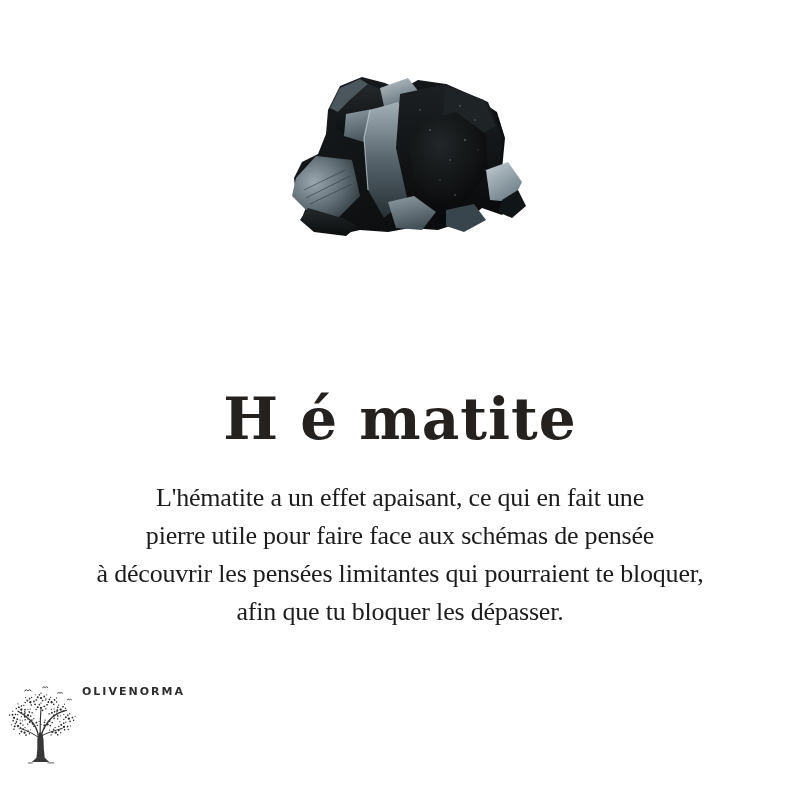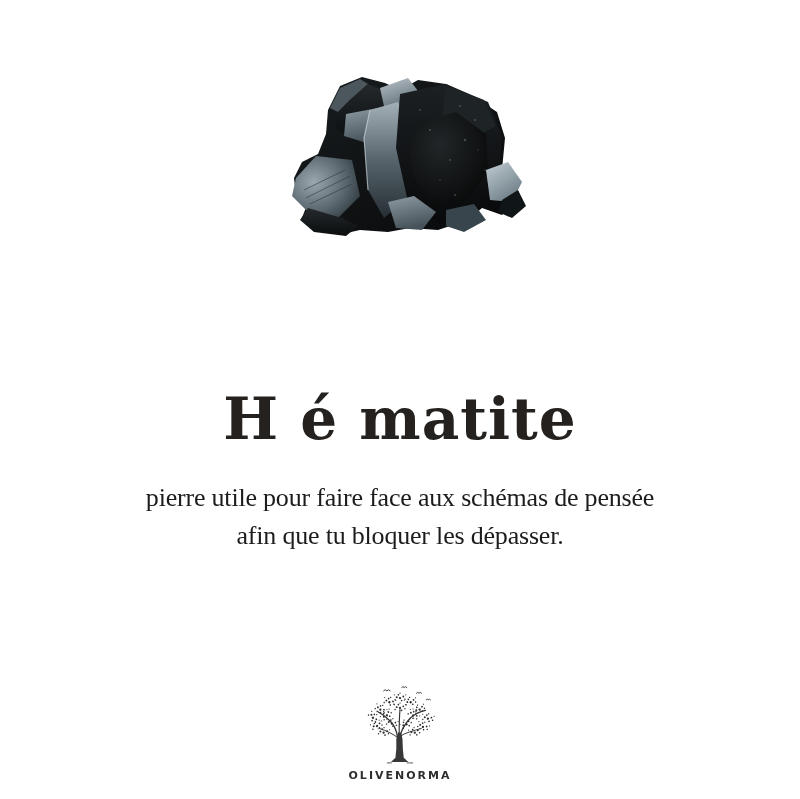--- a/index.html
+++ b/index.html
@@ -40,21 +40,21 @@
     position:absolute;top:479px;left:0;width:100%;
     text-align:center;
     font-family:"Liberation Serif", serif;
     font-size:26px;
     line-height:38px;
     letter-spacing:-0.2px;
     color:#1c1c1c;
   }
   .logo{
     position:absolute;top:684px;left:0;width:100%;
-    display:flex;flex-direction:column;align-items:center;
+    display:flex;flex-direction:row;align-items:flex-start;
   }
   .logo svg{display:block;}
   .brand-name{
     margin-top:1px;
     font-family:"DejaVu Sans", sans-serif;
     font-weight:700;
     font-size:11px;
     letter-spacing:2px;
     color:#2d2d2d;
   }
@@ -148,21 +148,23 @@
         <circle cx="235" cy="120" r="0.8"></circle>
       <circle cx="210" cy="56" r="1"></circle>
         <circle cx="228" cy="100" r="0.7"></circle>
     </g>
   </svg>
 
   <div class="title">H é matite</div>
 
 
   <div class="body-text">
+    <div>L'hématite a un effet apaisant, ce qui en fait une</div>
     <div>pierre utile pour faire face aux schémas de pensée</div>
+    <div>à découvrir les pensées limitantes qui pourraient te bloquer,</div>
     <div>afin que tu bloquer les dépasser.</div>
   </div>
 
   <div class="logo">
     <svg width="82" height="84" viewBox="0 0 100 100" aria-hidden="true">
       <defs>
         <g id="lc" fill="#2e2e2e">
           <circle cx="0" cy="0" r="1.4"></circle>
             <circle cx="4" cy="-2" r="1.1"></circle>
           <circle cx="-4" cy="-1" r="1.2"></circle>

